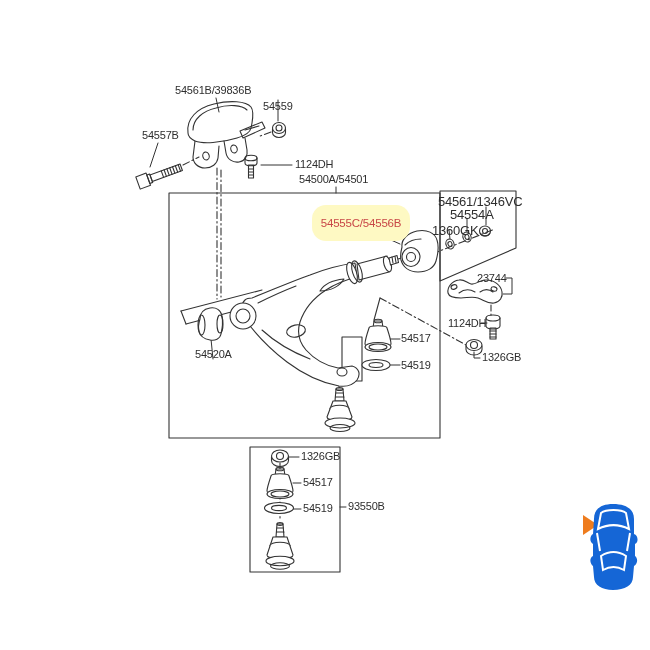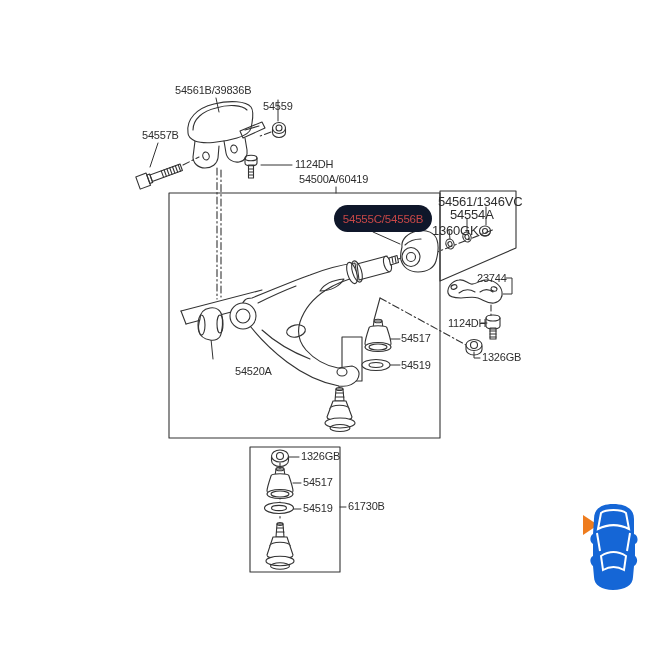--- a/index.html
+++ b/index.html
@@ -1,36 +1,36 @@
 <!DOCTYPE html>
 <html><head>
 <meta charset="utf-8">
 <style>
   html,body{margin:0;padding:0;background:#fff;}
   #canvas{position:relative;width:650px;height:650px;background:#ffffff;overflow:hidden;
           font-family:"Liberation Sans",sans-serif;}
   #lineart{position:absolute;left:0;top:0;}
   .lbl{position:absolute;font-size:11px;color:#2e2e2e;white-space:nowrap;letter-spacing:-0.2px;line-height:1;}
   .lbl.sm{font-size:13px;}
-  #highlight-pill{position:absolute;left:334px;top:205px;width:98px;height:27px;
-      background:#0f172a;border-radius:14px;color:#C84747;font-size:11.5px;
+  #highlight-pill{position:absolute;left:312px;top:205px;width:98px;height:36px;
+      background:#fef9c3;border-radius:14px;color:#C84747;font-size:11.5px;
       display:flex;align-items:center;justify-content:center;letter-spacing:-0.2px;}
   
   #lb-bracket-top{left:175px;top:85px;}
   #lb-nut-top{left:263px;top:88px;margin-top:13px;}
   #lb-bolt-left{left:142px;top:130px;text-align:right;}
   #lb-bolt-top{left:295px;top:159px;}
   #lb-arm-assy{left:299px;top:174px;}
   #lb-nut-group{left:438px;top:195px;}
   #lb-washer-54554a{left:450px;top:208px;}
   #lb-washer-1360gk{left:432px;top:224px;}
   #lb-stab-bracket{left:477px;top:273px;}
   #lb-bolt-right{left:448px;top:318px;}
   #lb-nut-right{left:482px;top:352px;}
-  #lb-bushing-rear{left:195px;top:366px;margin-left:40px;}
+  #lb-bushing-rear{left:195px;top:349px;}
   #lb-boot-main{left:401px;top:333px;}
   #lb-washer-main{left:401px;top:360px;}
   #lb-kit-nut{left:301px;top:451px;}
   #lb-kit-boot{left:303px;top:477px;}
   #lb-kit-washer{left:303px;top:503px;}
   #lb-kit-assy{left:348px;top:501px;}
 </style>
 </head>
 <body>
 
@@ -245,30 +245,30 @@
         <path d="M597,533 L600,551 M630,533 L627,551"></path>
         <path d="M601,556 C609,551 618,551 626,556 L624,570 C617,566 610,566 603,570 Z"></path>
       </g>
     </g>
   </svg>
 
   <div class="lbl" id="lb-bracket-top">54561B/39836B</div>
   <div class="lbl" id="lb-nut-top">54559</div>
   <div class="lbl" id="lb-bolt-left">54557B</div>
   <div class="lbl" id="lb-bolt-top">1124DH</div>
-  <div class="lbl" id="lb-arm-assy">54500A/60419</div>
+  <div class="lbl" id="lb-arm-assy">54500A/54501</div>
   <div class="lbl sm" id="lb-nut-group">54561/1346VC</div>
   <div class="lbl sm" id="lb-washer-54554a">54554A</div>
   <div class="lbl sm" id="lb-washer-1360gk">1360GK</div>
   <div class="lbl" id="lb-stab-bracket">23744</div>
   <div class="lbl" id="lb-bolt-right">1124DH</div>
   <div class="lbl" id="lb-nut-right">1326GB</div>
   <div class="lbl" id="lb-bushing-rear">54520A</div>
   <div class="lbl" id="lb-boot-main">54517</div>
   <div class="lbl" id="lb-washer-main">54519</div>
   <div class="lbl" id="lb-kit-nut">1326GB</div>
   <div class="lbl" id="lb-kit-boot">54517</div>
   <div class="lbl" id="lb-kit-washer">54519</div>
-  <div class="lbl" id="lb-kit-assy">61730B</div>
+  <div class="lbl" id="lb-kit-assy">93550B</div>
 
   <div id="highlight-pill">54555C/54556B</div>
 
 </div>
 
 </body></html>

